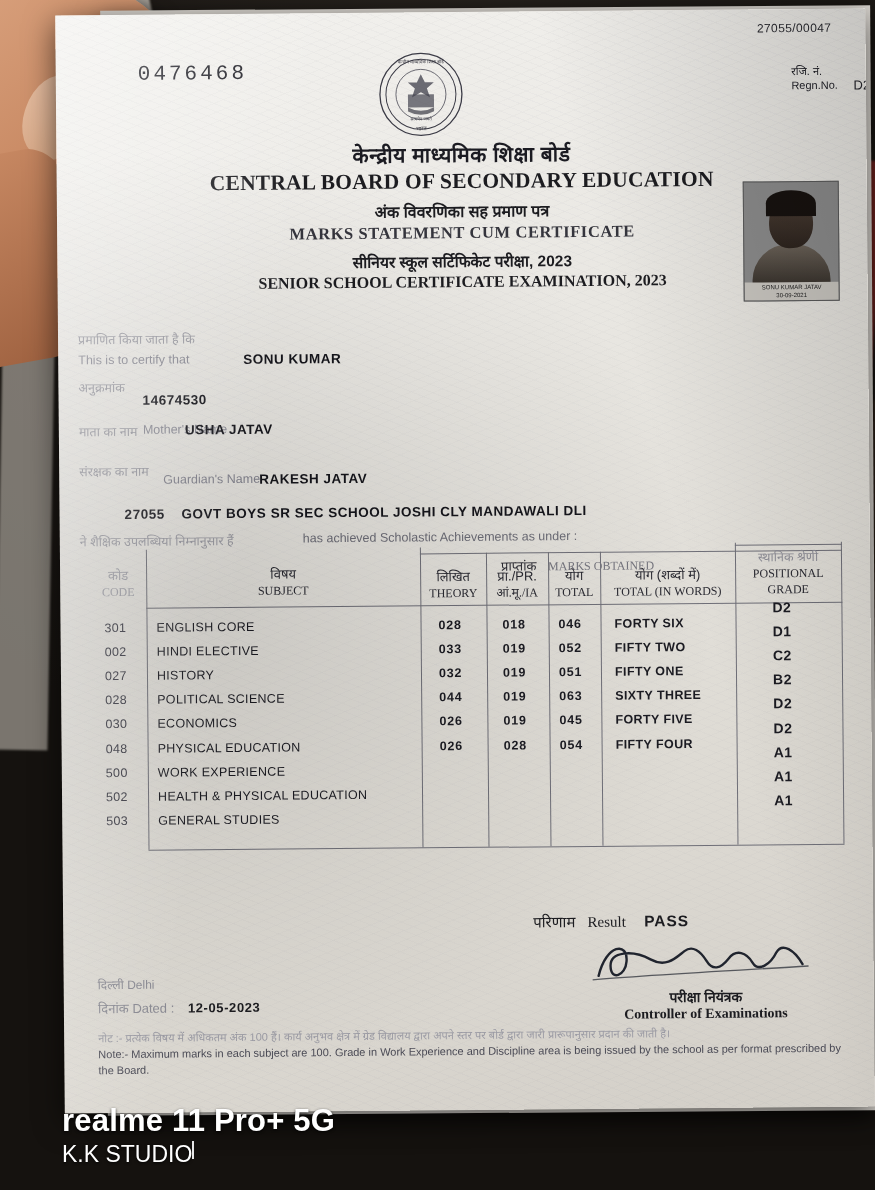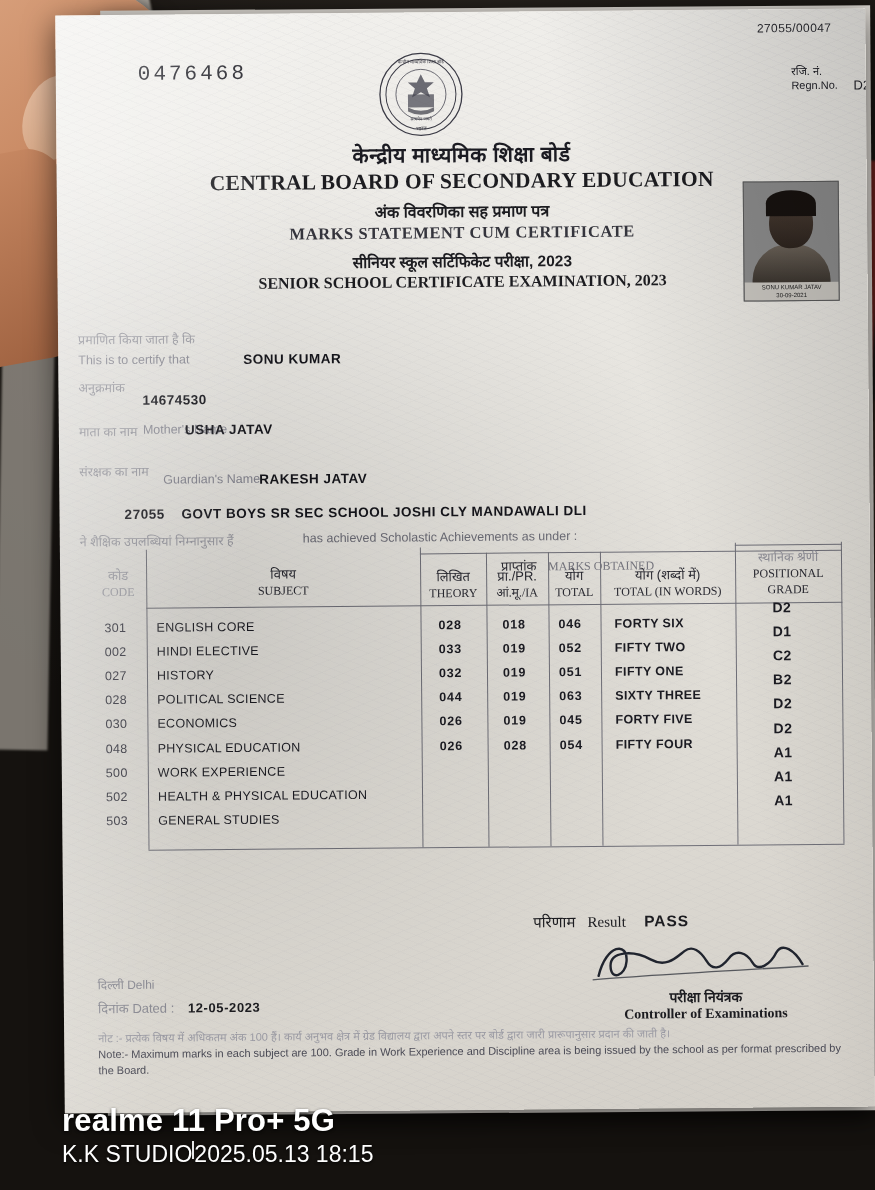--- a/index.html
+++ b/index.html
@@ -575,16 +575,15 @@
       <div class="fade">नोट :- प्रत्येक विषय में अधिकतम अंक 100 हैं। कार्य अनुभव क्षेत्र में ग्रेड विद्यालय द्वारा अपने स्तर पर बोर्ड द्वारा जारी प्रारूपानुसार प्रदान की जाती है।</div>
       <div>Note:- Maximum marks in each subject are 100. Grade in Work Experience and Discipline area is being issued by the school as per format prescribed by the Board.</div>
     </div>
   </div>
 
   <div class="wm">
     <div class="l1">realme 11 Pro+ 5G</div>
     <div class="l2">
       <span>K.K STUDIO</span>
       <span class="bar"></span>
-      <span>2025.05.13 18:15</span>
     </div>
   </div>
 </div>
 
 </body></html>

